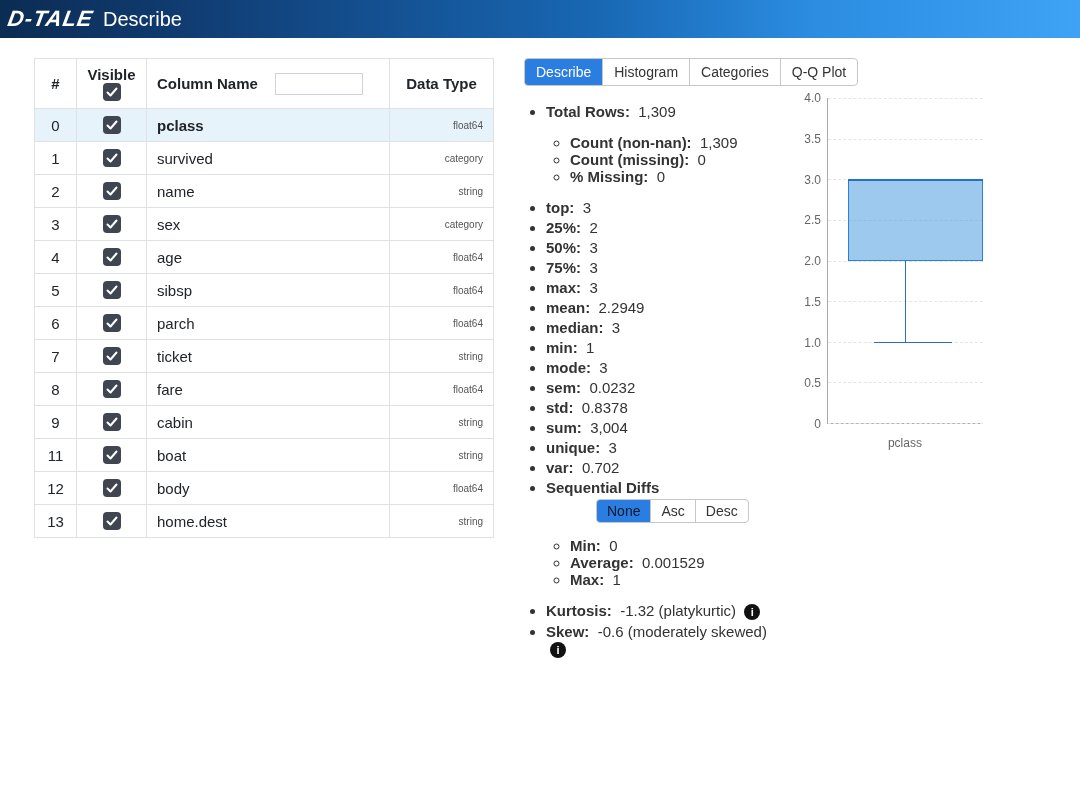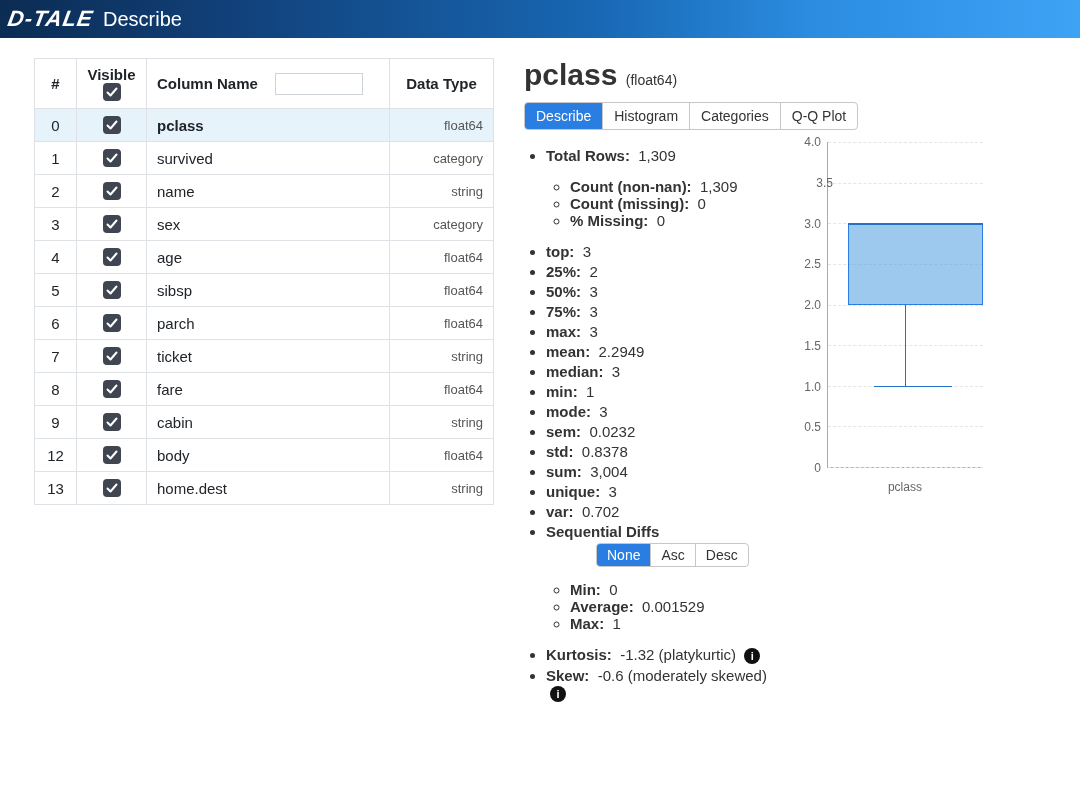--- a/index.html
+++ b/index.html
@@ -12,21 +12,21 @@
   .logo{font-style:italic;font-weight:800;font-size:22px;letter-spacing:1px;transform:skewX(-10deg);margin-right:10px;}
   .page-title{font-size:20px;font-weight:400;}
   .content{display:flex;gap:30px;padding:20px 34px;align-items:flex-start;}
   
   table.cols{border-collapse:collapse;width:460px;font-size:15px;color:#212529;}
   table.cols th,table.cols td{border:1px solid #dee2e6;padding:7px 10px;}
   table.cols th{font-weight:700;text-align:center;vertical-align:middle;font-size:15px;}
   table.cols th.colname{text-align:left;border-radius:22px;}
   table.cols td.idx{text-align:center;color:#212529;}
   table.cols td.vis{text-align:center;}
-  table.cols td.dtype{text-align:right;font-size:13px;color:#555;}
+  table.cols td.dtype{text-align:right;font-size:10px;color:#555;}
   table.cols td.name{text-align:left;}
   tr.selected{background:#e7f3fb;}
   tr.selected td.name{font-weight:700;}
   .ck{display:inline-flex;width:18px;height:18px;border-radius:4px;background:#3f4551;align-items:center;justify-content:center;}
   .ck svg{display:block;}
   .filter-input{width:88px;height:22px;border:1px solid #ced4da;background:#fff;}
   
   .details{flex:1;}
   h1.col-title{font-size:30px;margin:0 0 10px 0;font-weight:700;}
   .col-type{font-size:14px;font-weight:400;color:#333;}
@@ -36,21 +36,21 @@
   .tab.active{background:#2a7de1;color:#fff;}
   .stats-area{display:flex;gap:26px;align-items:flex-start;}
   ul.stats{margin:0;padding-left:22px;}
   ul.stats>li{margin:3px 0;}
   ul.stats ul{list-style:circle;padding-left:24px;margin:14px 0;}
   .k{font-weight:700;}
   .info-dot{display:inline-flex;width:16px;height:16px;border-radius:50%;background:#111;color:#fff;font-size:11px;font-weight:700;align-items:center;justify-content:center;margin-left:4px;}
   .btn-group{display:inline-flex;border:1px solid #c7c7c7;border-radius:4px;overflow:hidden;margin-left:4px;vertical-align:middle;}
   .btn{padding:3px 10px;font-size:14px;border-right:1px solid #c7c7c7;cursor:pointer;}
   .btn:last-child{border-right:none;}
-  .btn.active{background:#2a7de1;color:#ffffff;}
+  .btn.active{background:#2a7de1;color:#0f172a;}
   
   .chart{width:190px;height:360px;position:relative;font-size:12px;color:#666;flex-shrink:0;margin-top:-6px;}
   .plot{position:absolute;left:34px;top:4px;right:0;bottom:30px;border-left:1px solid #aaa;border-bottom:1px solid #aaa;}
   .gridline{position:absolute;left:0;right:0;height:0;border-top:1px dashed #e5e5e5;}
   .box{position:absolute;left:20px;right:0;background:rgba(75,156,222,.55);border:1px solid #2a7de1;}
   .median{position:absolute;left:20px;right:0;height:0;border-top:2px solid #2472c8;}
   .whisker{position:absolute;left:50%;width:0;border-left:1px solid #2472c8;}
   .cap{position:absolute;left:30%;right:20%;height:0;border-top:1px solid #2472c8;}
   .xlab{position:absolute;left:34px;right:0;bottom:4px;text-align:center;}
 </style>
@@ -179,20 +179,30 @@
           <td class="idx">9</td>
           <td class="vis"><span class="ck">
               <svg width="12" height="12" viewBox="0 0 12 12">
                 <path d="M1.5 6.5 4.5 9.5 10.5 2.5" stroke="#fff" stroke-width="2" fill="none" stroke-linecap="round" stroke-linejoin="round"></path>
               </svg>
             </span></td>
           <td class="name">cabin</td>
           <td class="dtype">string</td>
         </tr>
         <tr class="row">
+          <td class="idx">11</td>
+          <td class="vis"><span class="ck">
+              <svg width="12" height="12" viewBox="0 0 12 12">
+                <path d="M1.5 6.5 4.5 9.5 10.5 2.5" stroke="#fff" stroke-width="2" fill="none" stroke-linecap="round" stroke-linejoin="round"></path>
+              </svg>
+            </span></td>
+          <td class="name">boat</td>
+          <td class="dtype">string</td>
+        </tr>
+        <tr class="row">
           <td class="idx">12</td>
           <td class="vis"><span class="ck">
               <svg width="12" height="12" viewBox="0 0 12 12">
                 <path d="M1.5 6.5 4.5 9.5 10.5 2.5" stroke="#fff" stroke-width="2" fill="none" stroke-linecap="round" stroke-linejoin="round"></path>
               </svg>
             </span></td>
           <td class="name">body</td>
           <td class="dtype">float64</td>
         </tr>
         <tr class="row">
@@ -202,24 +212,20 @@
                 <path d="M1.5 6.5 4.5 9.5 10.5 2.5" stroke="#fff" stroke-width="2" fill="none" stroke-linecap="round" stroke-linejoin="round"></path>
               </svg>
             </span></td>
           <td class="name">home.dest</td>
           <td class="dtype">string</td>
         </tr>
       </tbody>
   </table>
 
   <div class="details">
-    <h1 class="col-title">
-      <span>pclass</span>
-      <span class="col-type">(float64)</span>
-    </h1>
 
     <div class="tabs" id="tabs">
         <div class="tab active">Describe</div>
         <div class="tab">Histogram</div>
         <div class="tab">Categories</div>
         <div class="tab">Q-Q Plot</div>
       </div>
 
     <div class="stats-area">
       <ul class="stats">
@@ -285,18 +291,18 @@
             <div class="cap" style="top: 25%;"></div>
           </div>
         <div class="xlab">pclass</div>
       <div style="position: absolute; left: 0px; width: 28px; text-align: right; top: 323px;">0</div>
           <div style="position: absolute; left: 0px; width: 28px; text-align: right; top: 282.25px;">0.5</div>
           <div style="position: absolute; left: 0px; width: 28px; text-align: right; top: 241.5px;">1.0</div>
           <div style="position: absolute; left: 0px; width: 28px; text-align: right; top: 200.75px;">1.5</div>
           <div style="position: absolute; left: 0px; width: 28px; text-align: right; top: 160px;">2.0</div>
           <div style="position: absolute; left: 0px; width: 28px; text-align: right; top: 119.25px;">2.5</div>
           <div style="position: absolute; left: 0px; width: 28px; text-align: right; top: 78.5px;">3.0</div>
-          <div style="position: absolute; left: 12px; width: 28px; text-align: right; top: 37.75px;">3.5</div>
+          <div style="position: absolute; left: 0px; width: 28px; text-align: right; top: 37.75px;">3.5</div>
           <div style="position: absolute; left: 0px; width: 28px; text-align: right; top: -3px;">4.0</div>
         </div>
     </div>
   </div>
 </div>
 
 </body></html>

